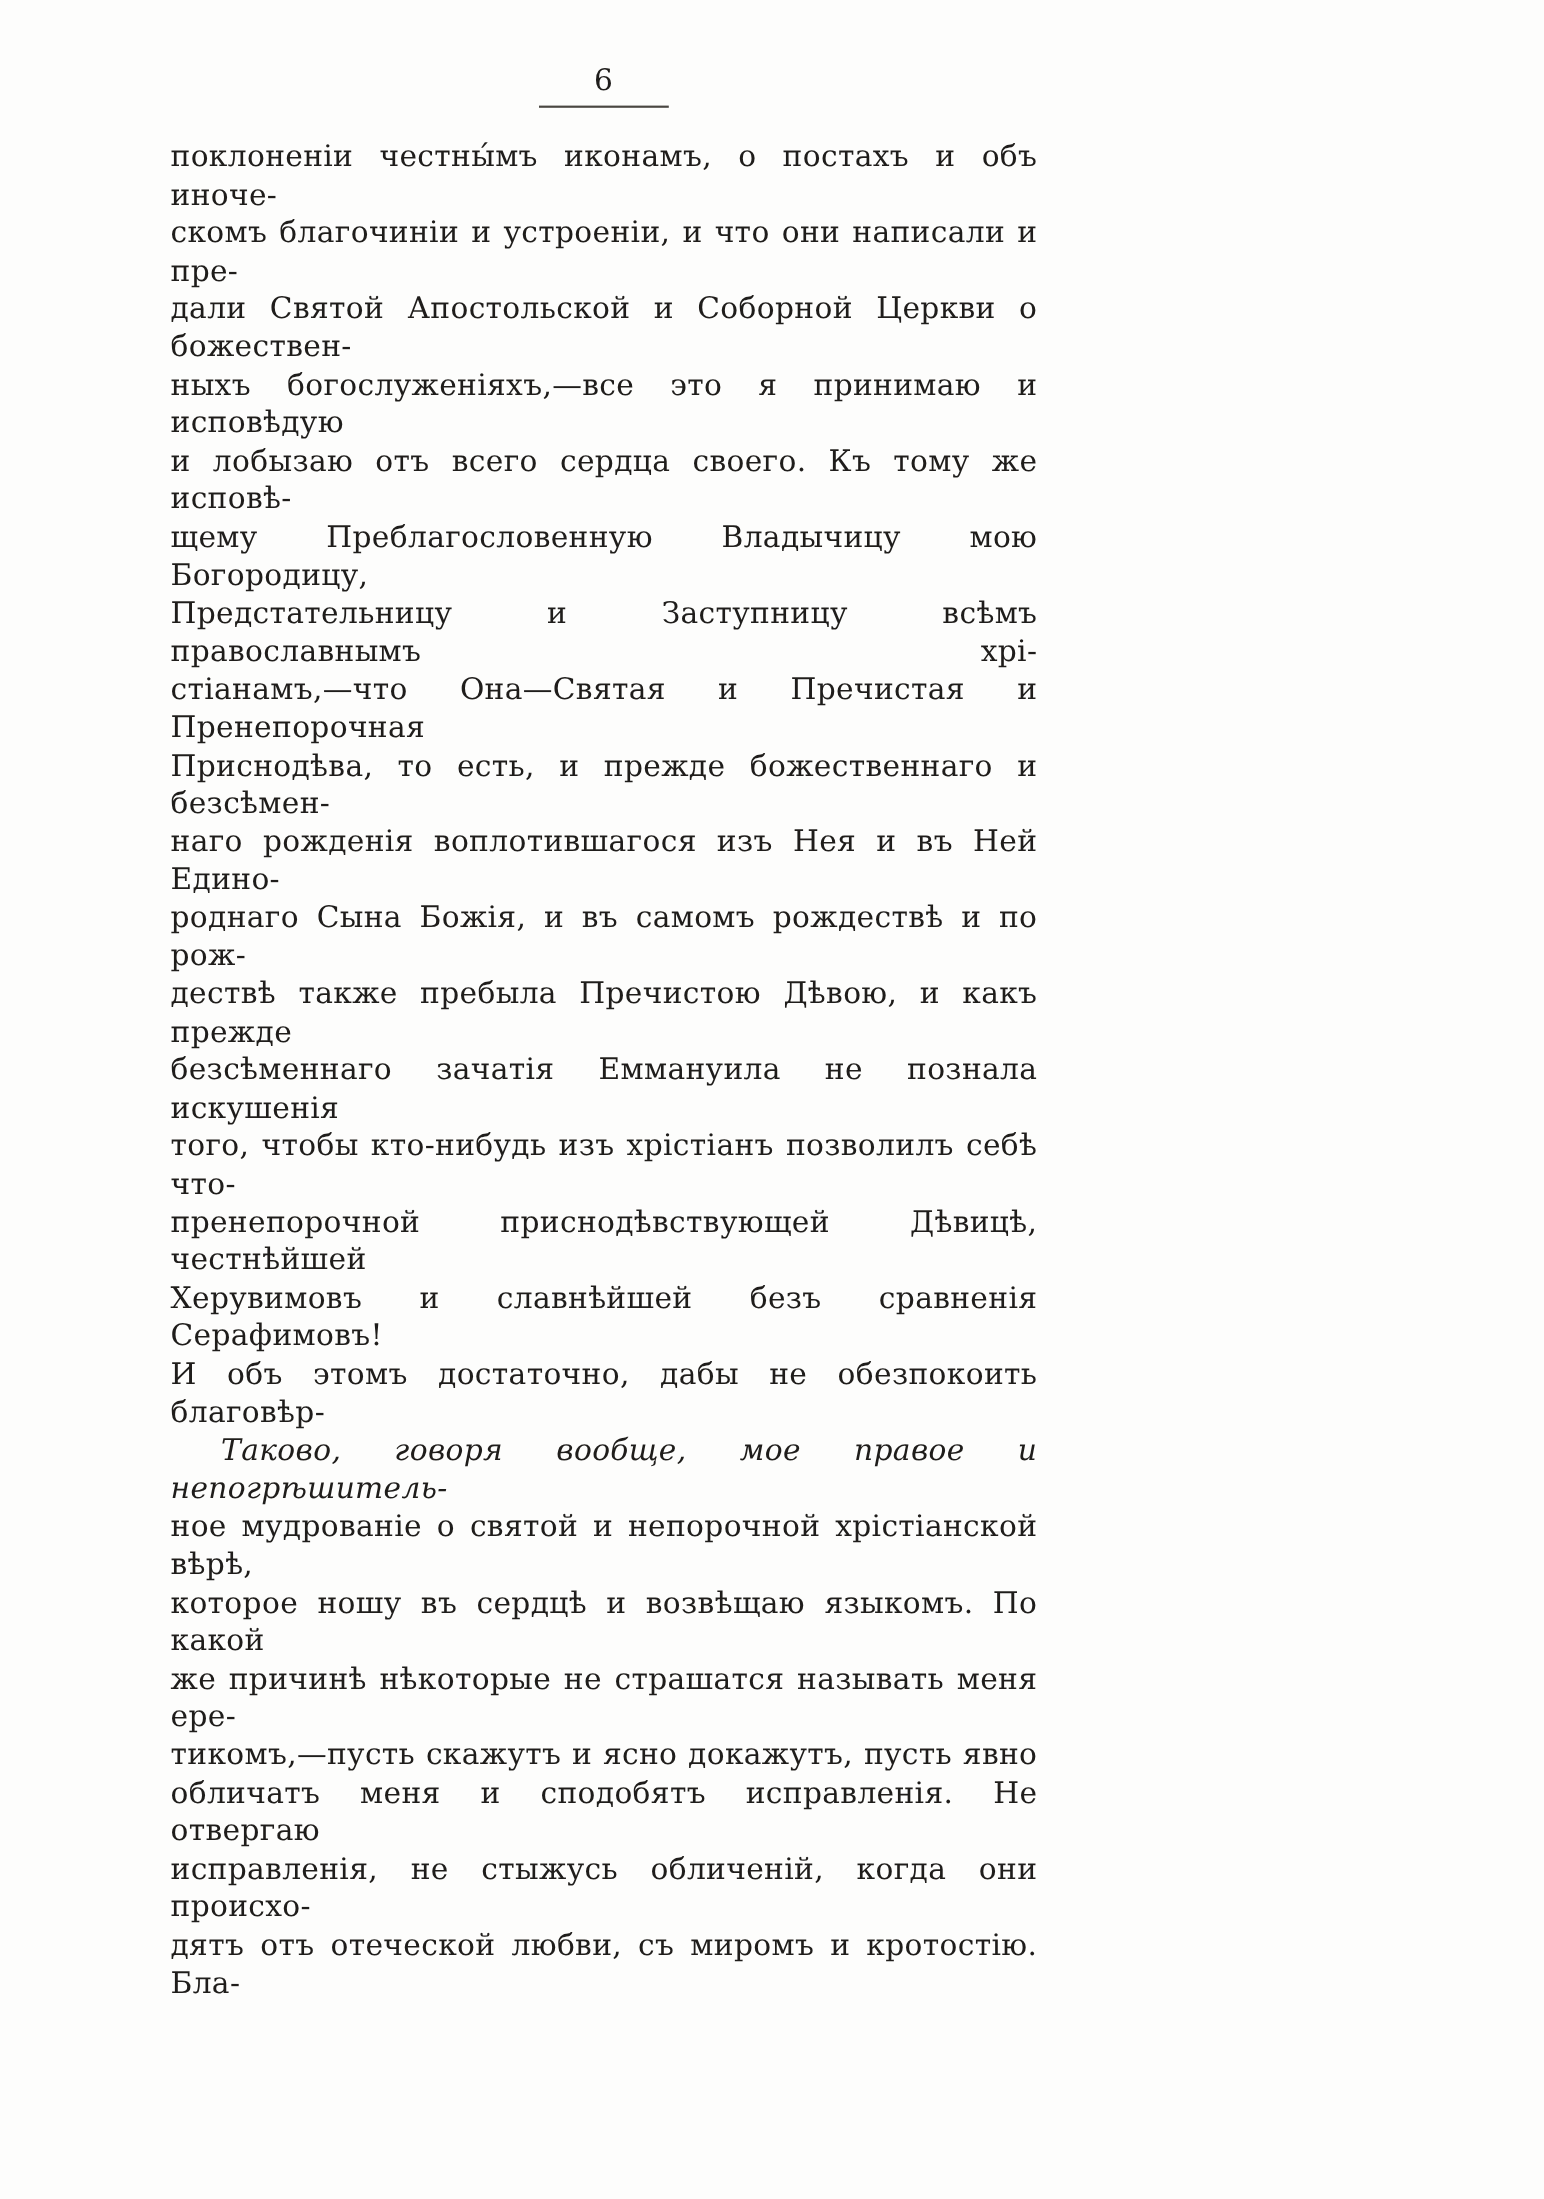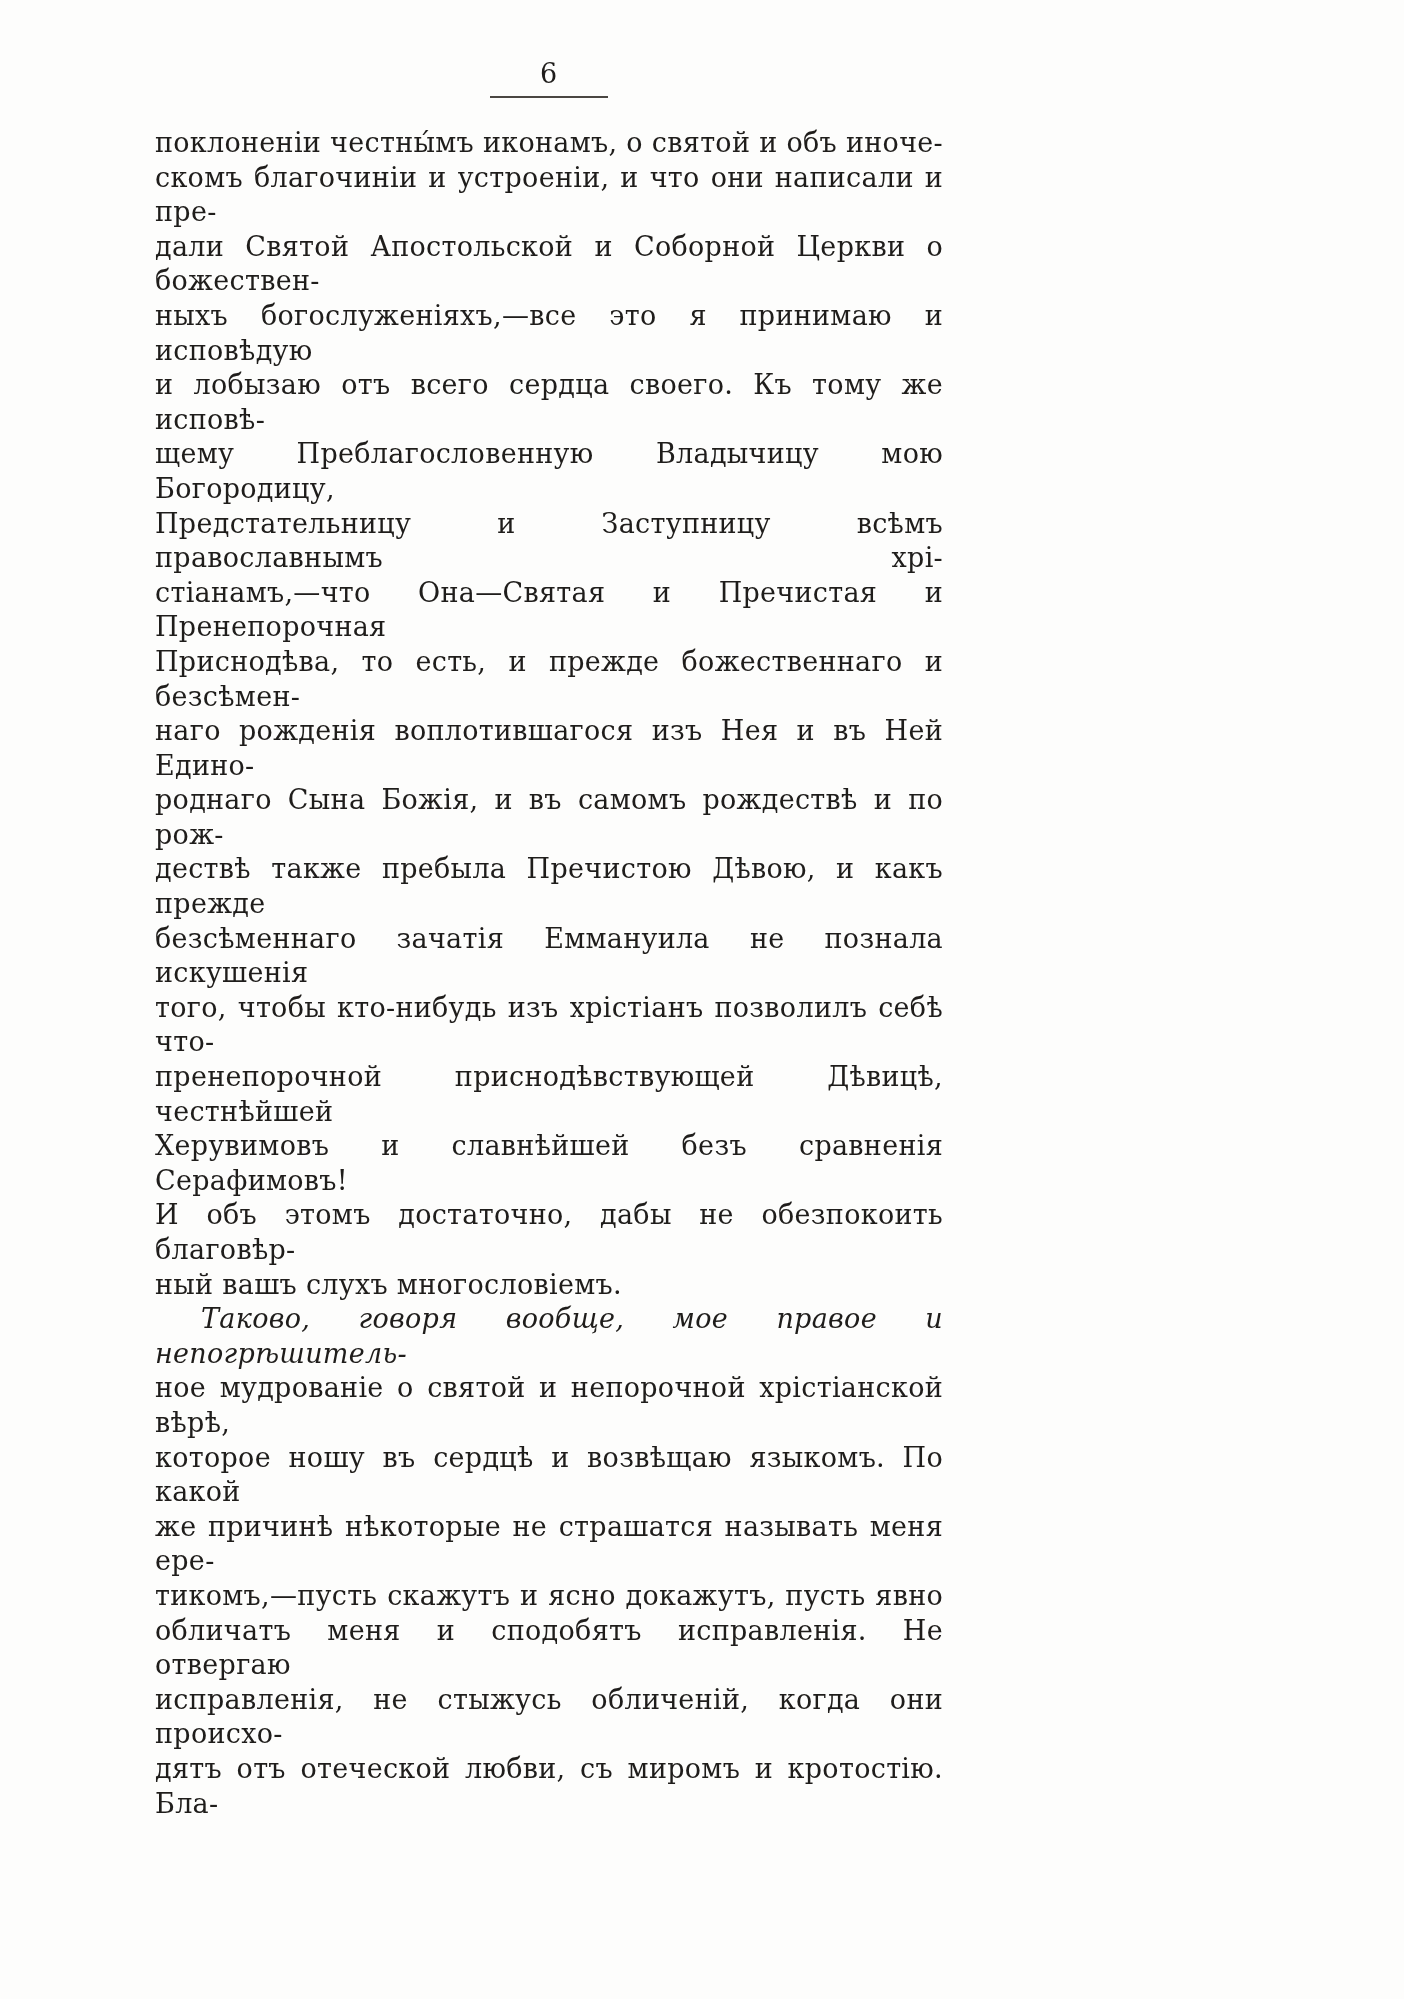--- a/index.html
+++ b/index.html
@@ -65,38 +65,37 @@
 <div class="page">
 
   <div class="header">
     <div class="page-number">6</div>
     <div class="header-rule"></div>
   </div>
 
   <div class="text-block">
 
     <div class="para">
-      <div class="line">поклоненіи честны́мъ иконамъ, о святой и объ иноче-</div>
+      <div class="line">поклоненіи честны́мъ иконамъ, о постахъ и объ иноче-</div>
       <div class="line">скомъ благочиніи и устроеніи, и что они написали и пре-</div>
       <div class="line">дали Святой Апостольской и Соборной Церкви о божествен-</div>
       <div class="line">ныхъ богослуженіяхъ,—все это я принимаю и исповѣдую</div>
       <div class="line">и лобызаю отъ всего сердца своего. Къ тому же исповѣ-</div>
       <div class="line">щему Преблагословенную Владычицу мою Богородицу,</div>
       <div class="line">Предстательницу и Заступницу всѣмъ православнымъ хрі-</div>
       <div class="line">стіанамъ,—что Она—Святая и Пречистая и Пренепорочная</div>
       <div class="line">Приснодѣва, то есть, и прежде божественнаго и безсѣмен-</div>
       <div class="line">наго рожденія воплотившагося изъ Нея и въ Ней Едино-</div>
       <div class="line">роднаго Сына Божія, и въ самомъ рождествѣ и по рож-</div>
       <div class="line">дествѣ также пребыла Пречистою Дѣвою, и какъ прежде</div>
       <div class="line">безсѣменнаго зачатія Еммануила не познала искушенія</div>
       <div class="line">того, чтобы кто-нибудь изъ хрістіанъ позволилъ себѣ что-</div>
       <div class="line">пренепорочной приснодѣвствующей Дѣвицѣ, честнѣйшей</div>
       <div class="line">Херувимовъ и славнѣйшей безъ сравненія Серафимовъ!</div>
       <div class="line">И объ этомъ достаточно, дабы не обезпокоить благовѣр-</div>
-      <div class="line para-end">ный вашъ слухъ многословіемъ.</div>
     </div>
 
     <div class="para">
       <div class="line indent">Таково, говоря вообще, мое правое и непогрѣшитель-</div>
       <div class="line">ное мудрованіе о святой и непорочной хрістіанской вѣрѣ,</div>
       <div class="line">которое ношу въ сердцѣ и возвѣщаю языкомъ. По какой</div>
       <div class="line">же причинѣ нѣкоторые не страшатся называть меня ере-</div>
       <div class="line">тикомъ,—пусть скажутъ и ясно докажутъ, пусть явно</div>
       <div class="line">обличатъ меня и сподобятъ исправленія. Не отвергаю</div>
       <div class="line">исправленія, не стыжусь обличеній, когда они происхо-</div>

